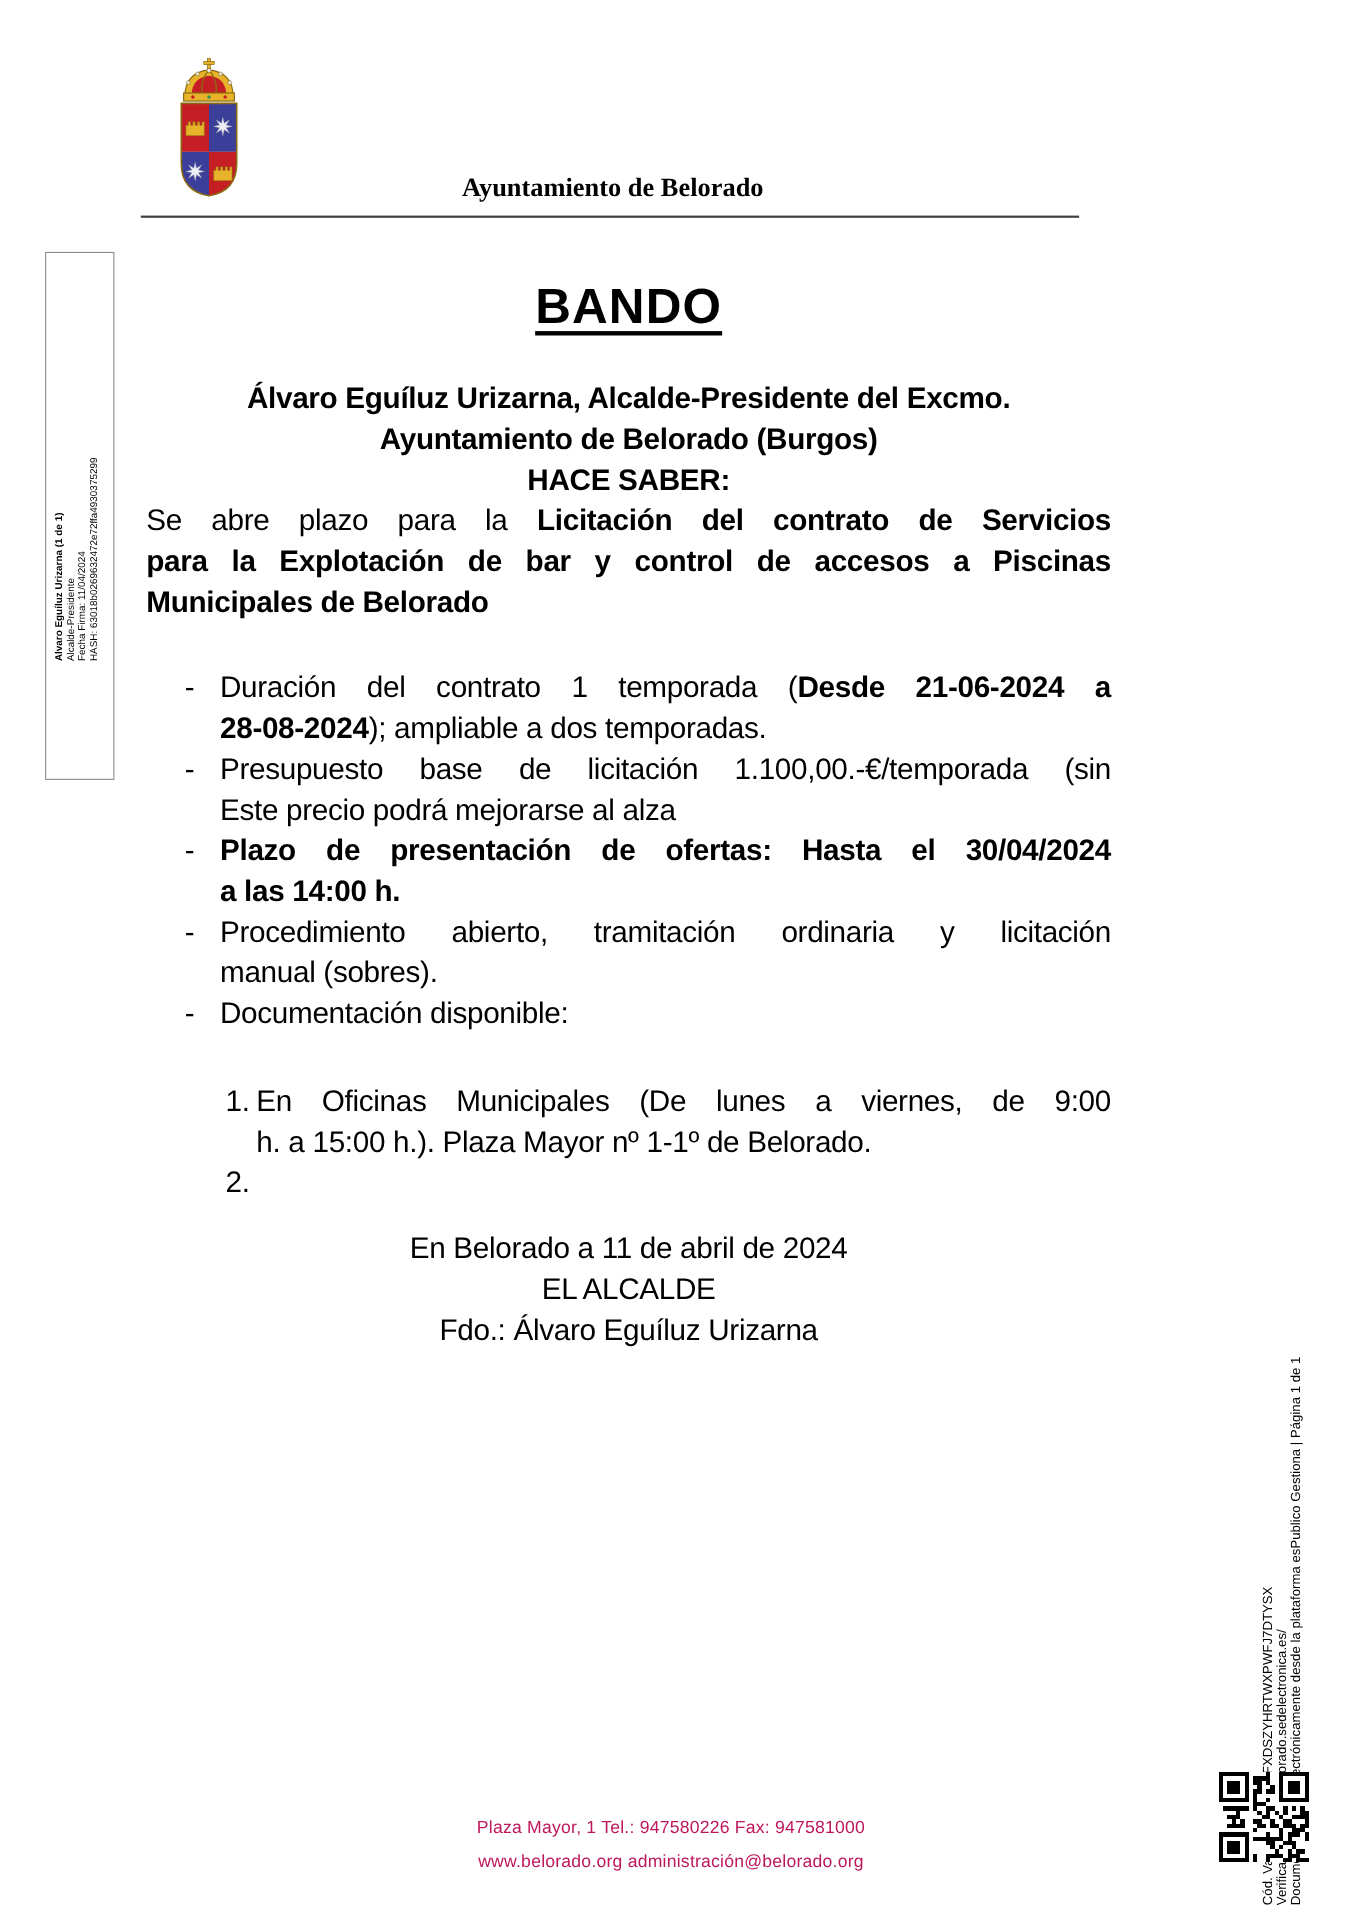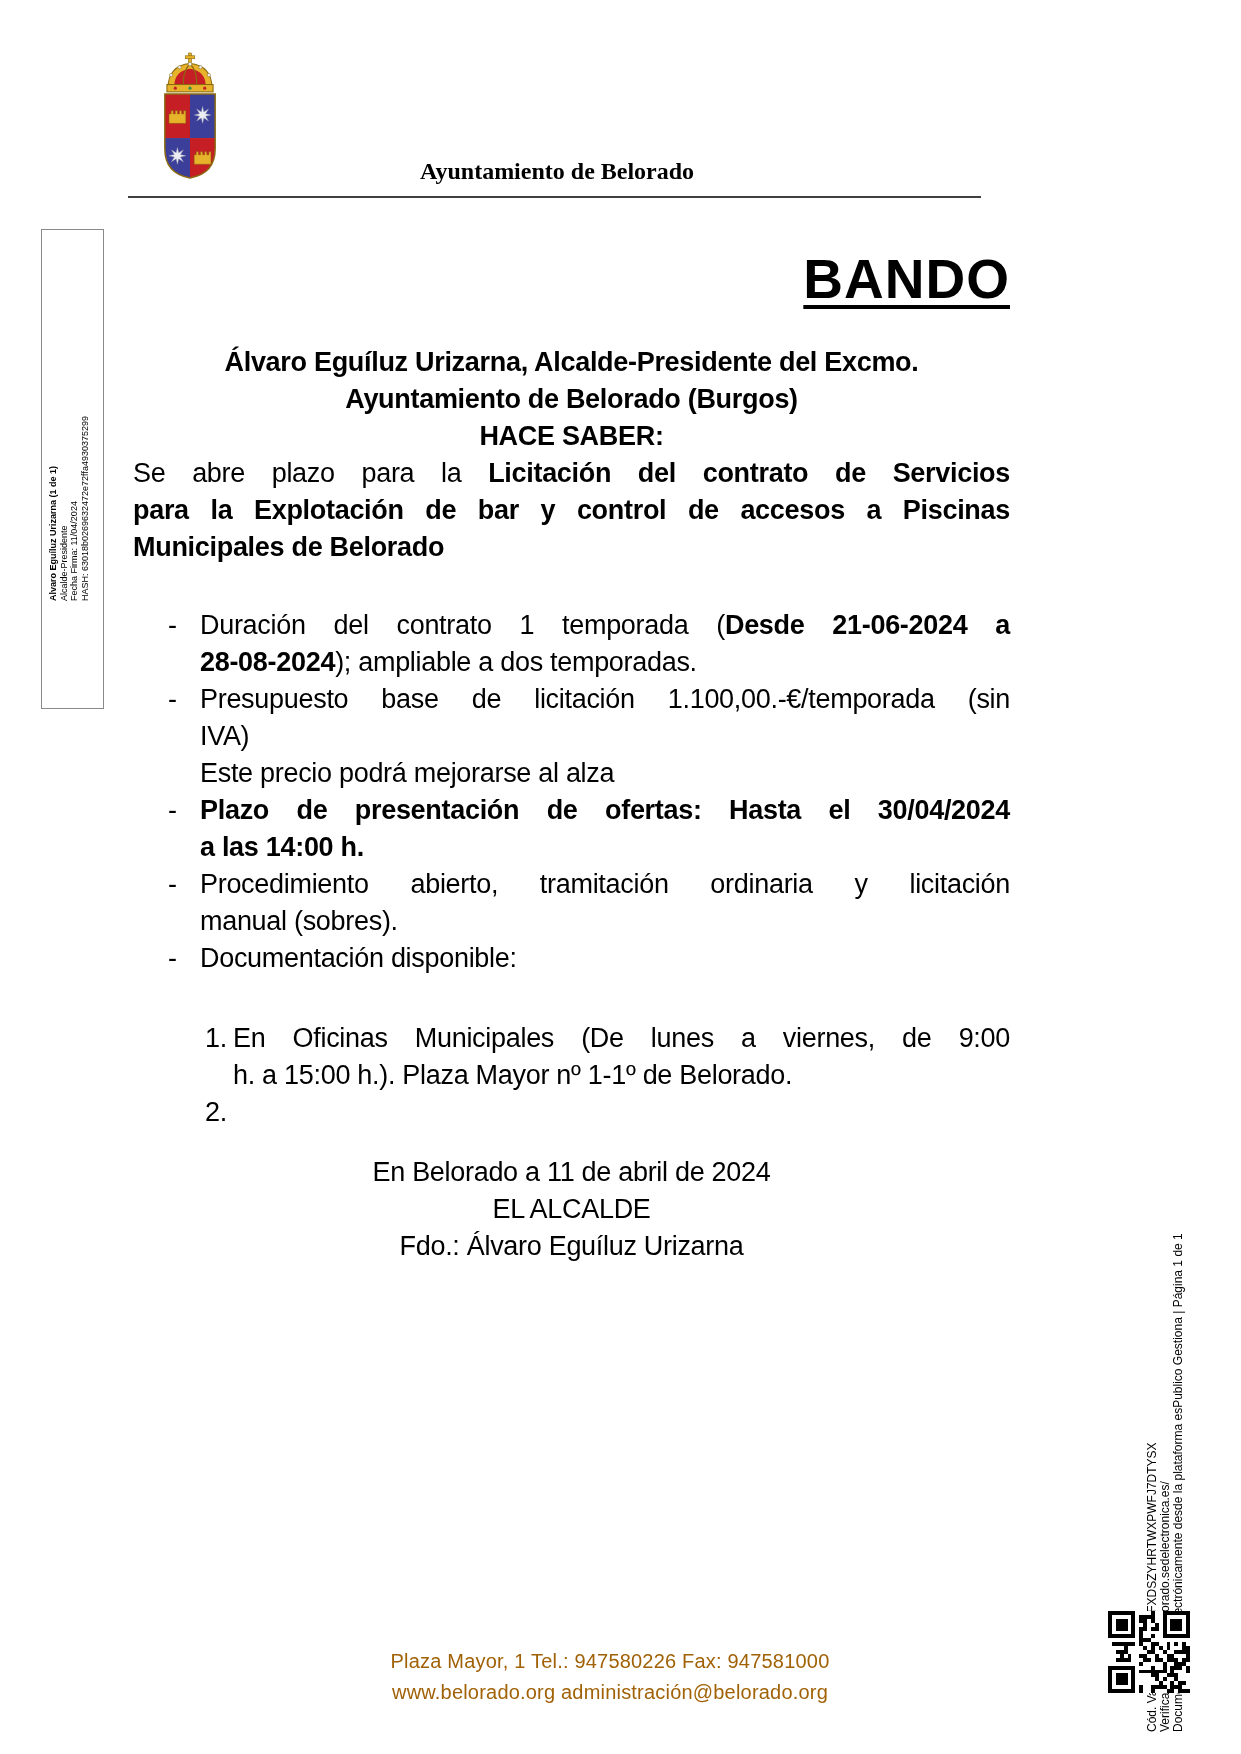--- a/index.html
+++ b/index.html
@@ -14,39 +14,39 @@
 
   
   .left-stamp-box{position:absolute;left:41px;top:229px;width:61px;height:478px;border:1px solid #8a8a8a;}
   .left-stamp-text{position:absolute;left:48px;top:601px;width:252px;
         transform:rotate(-90deg);transform-origin:0 0;
         font-size:9px;line-height:10.6px;white-space:nowrap;}
 
   
   .content{position:absolute;left:133px;top:246px;width:877px;
         font-size:27px;line-height:37px;letter-spacing:-0.3px;}
-  .doc-title{text-align:right;font-size:55px;line-height:66px;font-weight:700;letter-spacing:1px;
+  .doc-title{text-align:center;font-size:45px;line-height:66px;font-weight:700;letter-spacing:1px;
         text-decoration:underline;text-decoration-thickness:4px;text-underline-offset:7px;
         margin:0 0 32px 0;}
   .subtitle-line{text-align:center;font-weight:700;}
   .intro{}
   .line{text-align:justify;}
   .line.just{text-align-last:justify;}
   .b{font-weight:700;} .u{} .i{}
   .bullets{margin-top:41px;}
   .item{position:relative;padding-left:67px;}
   .item > .marker{position:absolute;left:35px;top:0;}
   .numbered{margin-top:43px;}
   .nitem{position:relative;padding-left:100px;}
   .nitem > .marker{position:absolute;left:72px;top:0;}
   .closing{margin-top:60px;text-align:center;}
 
   
   .footer{position:absolute;left:260px;top:1646px;width:700px;text-align:center;
-        font-size:20px;line-height:31px;color:#a16207;letter-spacing:0.2px;}
+        font-size:16px;line-height:31px;color:#be185d;letter-spacing:0.2px;}
 
   
   .right-stamp{position:absolute;left:1146px;top:1732px;width:650px;
         transform:rotate(-90deg);transform-origin:0 0;
         font-size:12px;line-height:12.9px;white-space:nowrap;}
 
   
   .qr{position:absolute;left:1108px;top:1611px;width:82px;height:82px;shape-rendering:crispEdges;}
 </style>
 </head>
@@ -122,21 +122,20 @@
         <span class="marker">-</span>
         <div>
             <div class="line just"><span class="">Duración del contrato </span><span class="u ">1 temporada (</span><span class="b u ">Desde 21-06-2024 a</span></div>
             <div class="line"><span class="b u ">28-08-2024</span><span class="">); ampliable a dos temporadas.</span></div>
           </div>
       </div>
       <div class="item">
         <span class="marker">-</span>
         <div>
             <div class="line just"><span class="">Presupuesto base de licitación 1.100,00.-€/temporada (sin</span></div>
-            <div class="line"><span class="">IVA)</span></div>
             <div class="line"><span class="i ">Este precio podrá mejorarse al alza</span></div>
           </div>
       </div>
       <div class="item">
         <span class="marker">-</span>
         <div>
             <div class="line just"><span class="b ">Plazo de presentación de ofertas: Hasta el 30/04/2024</span></div>
             <div class="line"><span class="b ">a las 14:00 h.</span></div>
           </div>
       </div>

